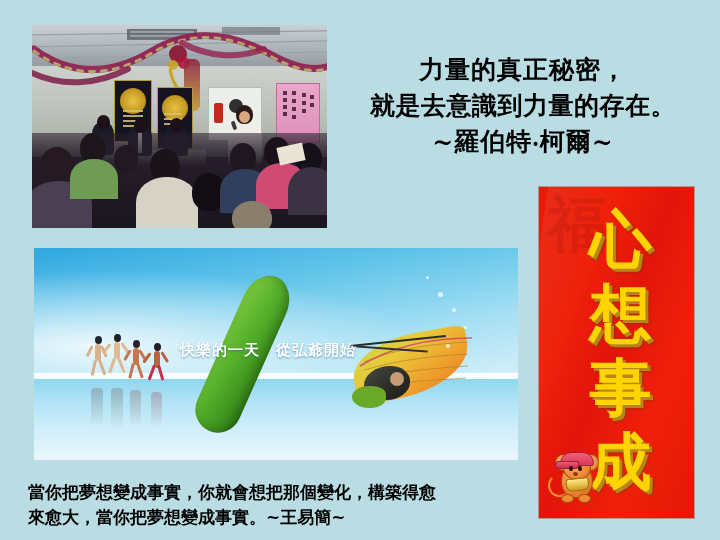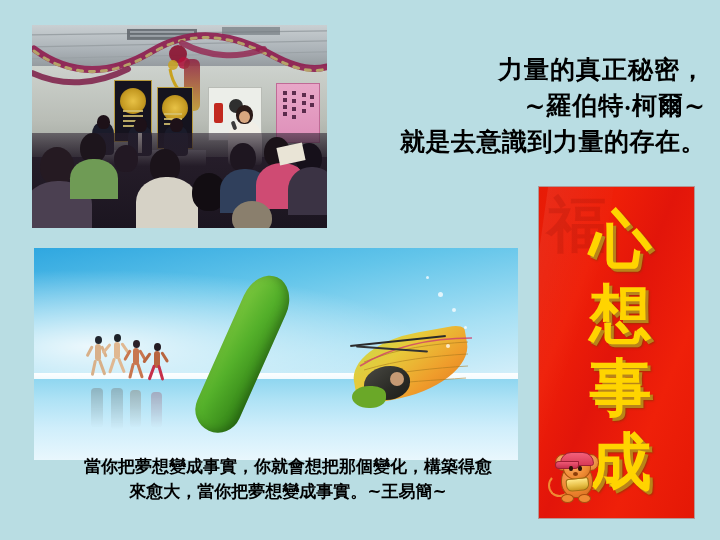--- a/index.html
+++ b/index.html
@@ -29,36 +29,35 @@
     width: 366px;
     text-align: center;
     color: #000000;
     font-family: "DejaVu Serif", "Liberation Serif", serif;
     font-size: 25px;
     line-height: 36px;
     font-weight: 700;
     letter-spacing: 1px;
     white-space: nowrap;
   }
-  .quote-top .ln { display: block; text-align: right; }
+  .quote-top .ln { display: block; }
   .quote-top .ln2 { letter-spacing: 0.5px; }
 
   
   .quote-bottom {
     position: absolute;
     left: 28px;
-    top: 454px;
+    top: 480px;
     width: 520px;
     color: #000000;
     font-family: "DejaVu Serif", "Liberation Serif", serif;
     font-size: 17px;
     line-height: 25px;
     font-weight: 700;
     letter-spacing: 0px;
-    text-align: center;
   }
   .quote-bottom .ln { display: block; white-space: nowrap; }
 
   
   .photo-meeting {
     position: absolute;
     left: 32px;
     top: 25px;
     width: 295px;
     height: 203px;
@@ -493,26 +492,27 @@
     <div class="sail-board" style="left:186px;top:22px"></div>
     <div class="rider" style="left:330px;top:118px"></div>
     <div style="position:absolute;left:356px;top:124px;width:14px;height:14px;border-radius:50%;background:#c69a74"></div>
     <div style="position:absolute;left:318px;top:138px;width:34px;height:22px;background:#6aa828;border-radius:50% 40% 45% 50%"></div>
     <div class="spray" style="left:404px;top:44px;width:5px;height:5px"></div>
     <div class="spray" style="left:418px;top:60px;width:4px;height:4px"></div>
     <div class="spray" style="left:392px;top:28px;width:3px;height:3px"></div>
     <div class="spray" style="left:430px;top:78px;width:3px;height:3px"></div>
     <div class="spray" style="left:412px;top:96px;width:4px;height:4px"></div>
 
+    <div class="pb-text">快樂的一天　從弘爺開始</div>
   </div>
 
   <div class="quote-top">
     <span class="ln ln1">力量的真正秘密，</span>
+    <span class="ln ln2">就是去意識到力量的存在。</span>
     <span class="ln ln3">~羅伯特‧柯爾~</span>
-    <span class="ln ln2">就是去意識到力量的存在。</span>
   </div>
 
   <div class="red-banner">
     <div class="rb-sheen"></div>
     <div class="rb-ghost">福</div>
     <div class="rb-text">
       <span class="rb-ch">心</span>
       <span class="rb-ch">想</span>
       <span class="rb-ch">事</span>
       <span class="rb-ch">成</span>

